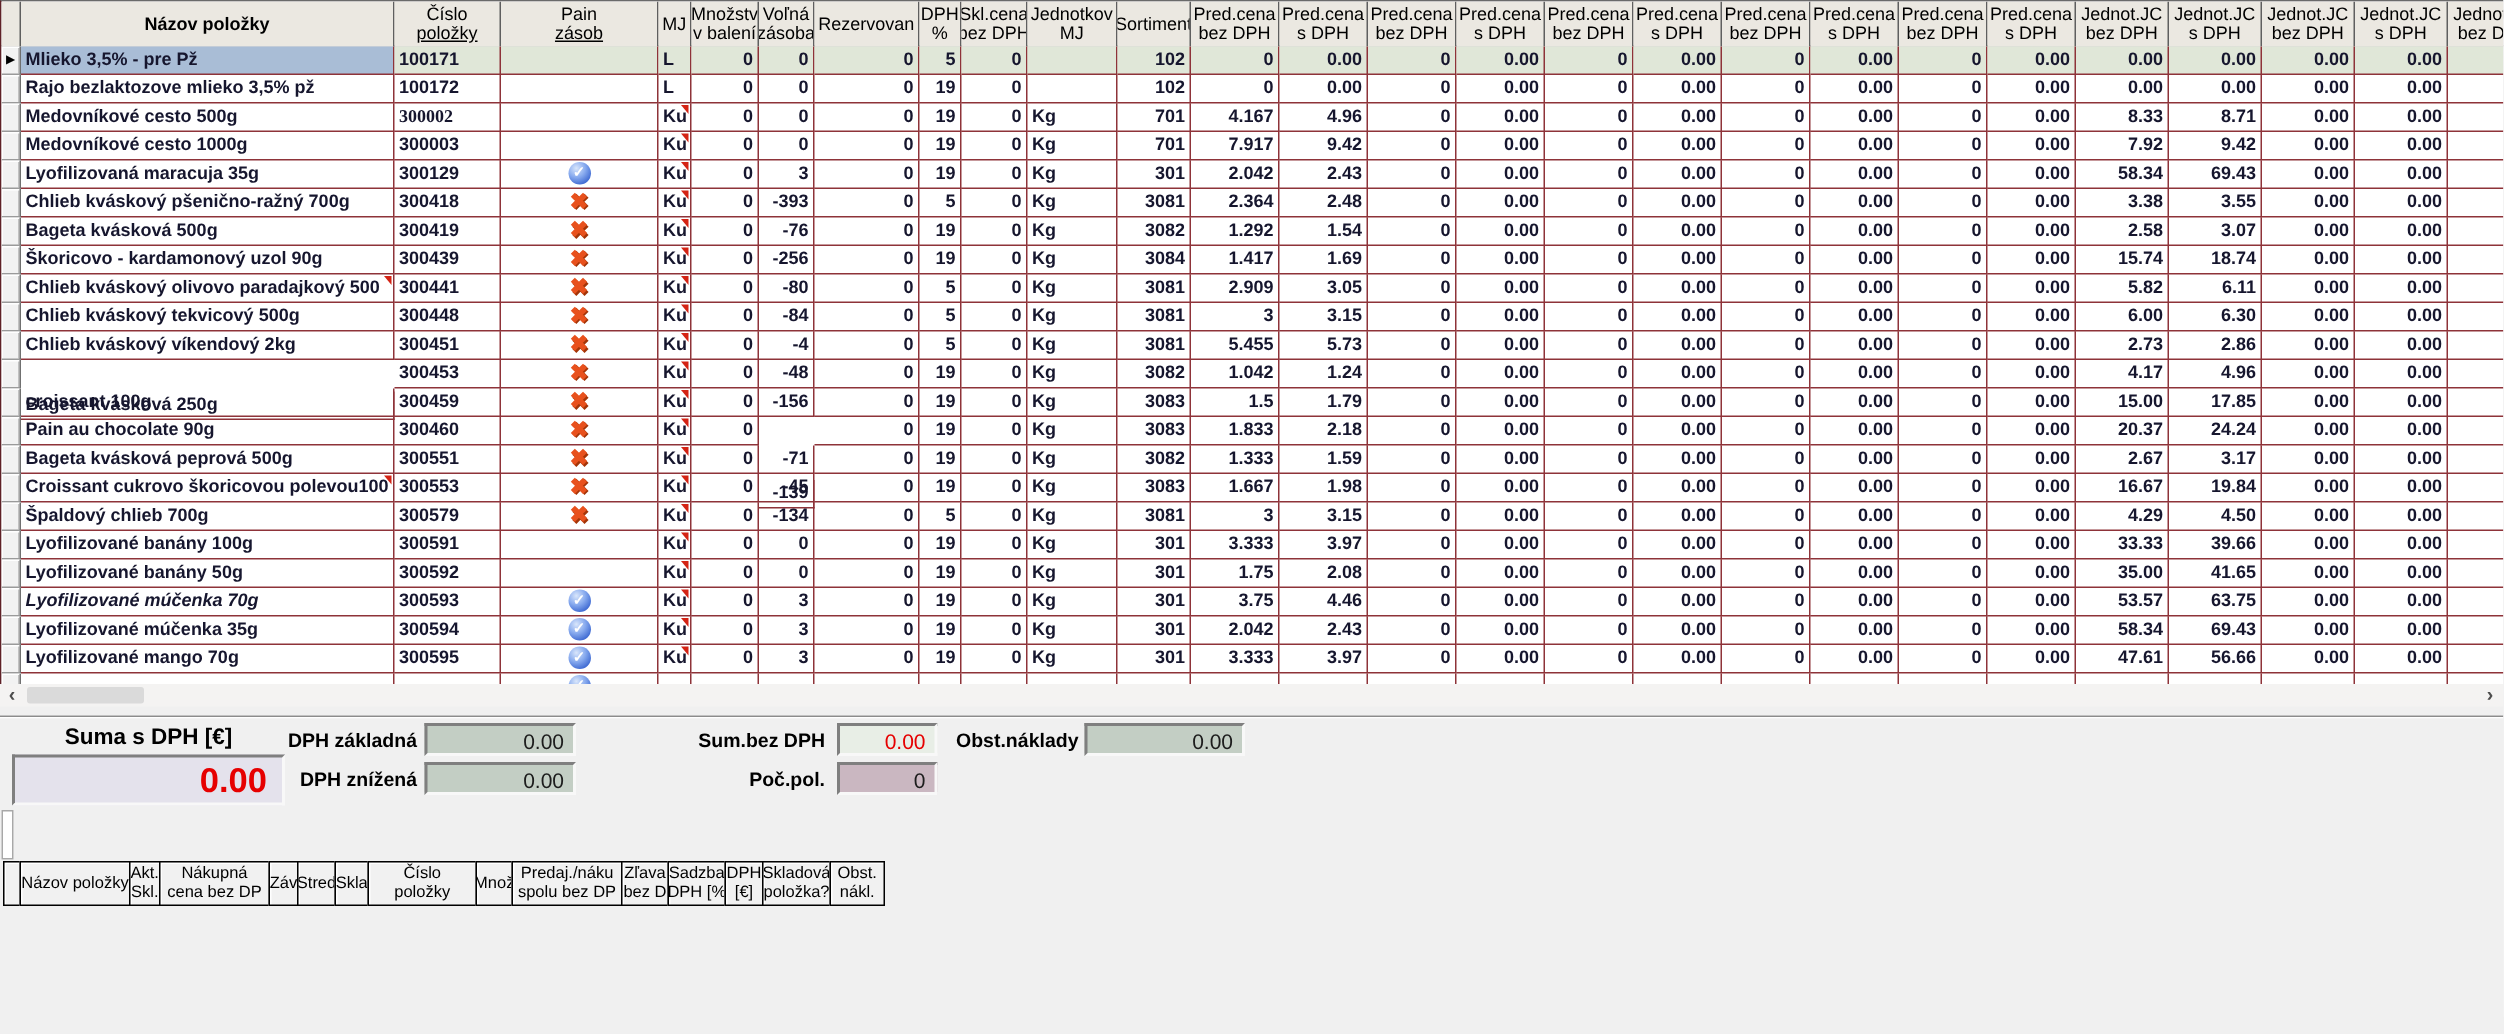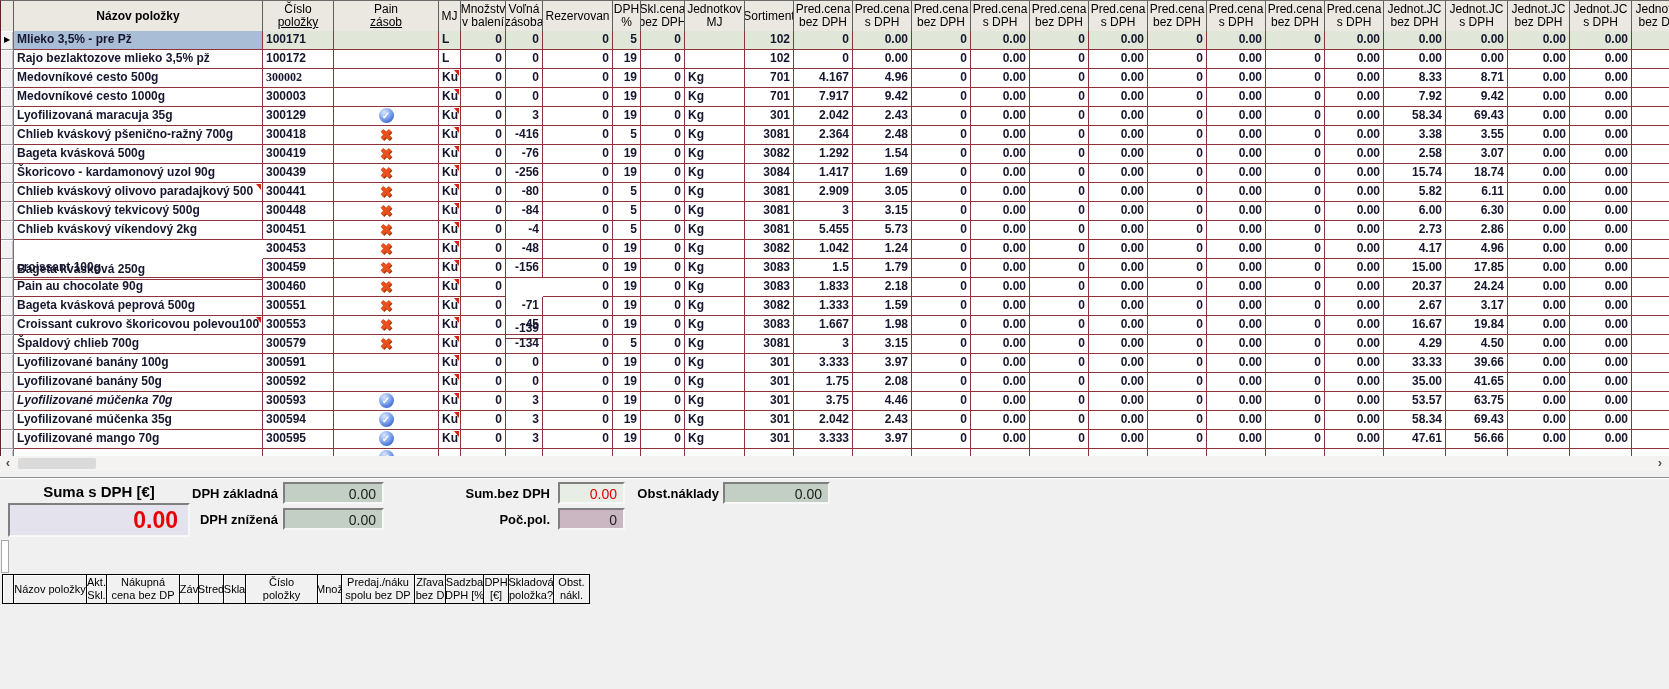--- a/index.html
+++ b/index.html
@@ -335,21 +335,21 @@
         </div>
         <div class="grow">
           <div class="selcell"></div>
           <div class="cell a-left namecell" style="width: 249px;">Chlieb kváskový pšenično-ražný 700g</div>
           <div class="cell a-left" style="width: 71px;">300418</div>
           <div class="cell a-center" style="width: 105px;">
             <span class="icerr">✖</span>
           </div>
           <div class="cell a-left" style="width: 22px;">Ku<span class="ovf"></span></div>
           <div class="cell a-right" style="width: 45px;">0</div>
-          <div class="cell a-right" style="width: 37px;">-416</div>
+          <div class="cell a-right" style="width: 37px;">-393</div>
           <div class="cell a-right" style="width: 70px;">0</div>
           <div class="cell a-right" style="width: 28px;">5</div>
           <div class="cell a-right" style="width: 44px;">0</div>
           <div class="cell a-left" style="width: 60px;">Kg</div>
           <div class="cell a-right" style="width: 49px;">3081</div>
           <div class="cell a-right" style="width: 59px;">2.364</div>
           <div class="cell a-right" style="width: 59px;">2.48</div>
           <div class="cell a-right" style="width: 59px;">0</div>
           <div class="cell a-right" style="width: 59px;">0.00</div>
           <div class="cell a-right" style="width: 59px;">0</div>

